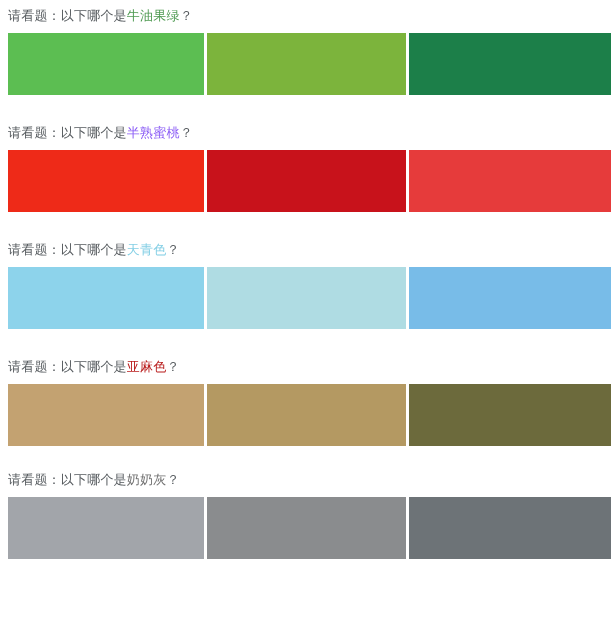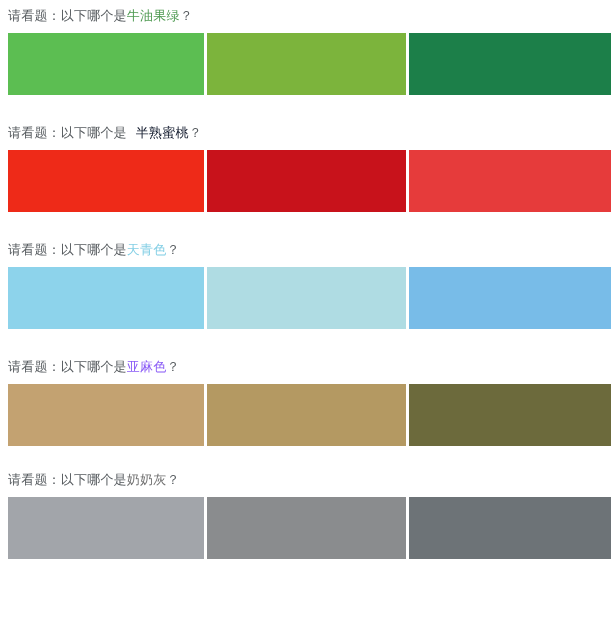--- a/index.html
+++ b/index.html
@@ -70,21 +70,21 @@
     <div class="swatch-row">
       <div class="swatch opt-1" style="background-color: rgb(92, 190, 82);"></div>
       <div class="swatch opt-2" style="background-color: rgb(124, 180, 60);"></div>
       <div class="swatch opt-3" style="background-color: rgb(28, 127, 73);"></div>
     </div>
     <div class="row-gap"></div>
   </div>
 
   <div class="quiz-block">
     <div class="question-line">
-      <span class="question-prefix">请看题：以下哪个是</span><span class="question-keyword" style="color: #0f172a; margin-left: 9px;">半熟蜜桃</span><span class="question-suffix">？</span>
+      <span class="question-prefix">请看题：以下哪个是</span><span class="question-keyword" style="color: #8b5cf6;">半熟蜜桃</span><span class="question-suffix">？</span>
     </div>
     <div class="swatch-row">
       <div class="swatch opt-1" style="background-color: rgb(238, 42, 24);"></div>
       <div class="swatch opt-2" style="background-color: rgb(200, 18, 27);"></div>
       <div class="swatch opt-3" style="background-color: rgb(230, 59, 59);"></div>
     </div>
     <div class="row-gap"></div>
   </div>
 
   <div class="quiz-block">
@@ -94,21 +94,21 @@
     <div class="swatch-row">
       <div class="swatch opt-1" style="background-color: rgb(141, 211, 235);"></div>
       <div class="swatch opt-2" style="background-color: rgb(175, 220, 227);"></div>
       <div class="swatch opt-3" style="background-color: rgb(120, 188, 232);"></div>
     </div>
     <div class="row-gap"></div>
   </div>
 
   <div class="quiz-block">
     <div class="question-line">
-      <span class="question-prefix">请看题：以下哪个是</span><span class="question-keyword" style="color: #8b5cf6;">亚麻色</span><span class="question-suffix">？</span>
+      <span class="question-prefix">请看题：以下哪个是</span><span class="question-keyword" style="color: #b91c1c;">亚麻色</span><span class="question-suffix">？</span>
     </div>
     <div class="swatch-row">
       <div class="swatch opt-1" style="background-color: rgb(195, 162, 113);"></div>
       <div class="swatch opt-2" style="background-color: rgb(180, 153, 98);"></div>
       <div class="swatch opt-3" style="background-color: rgb(108, 106, 60);"></div>
     </div>
     <div class="row-gap small"></div>
   </div>
 
   <div class="quiz-block">

